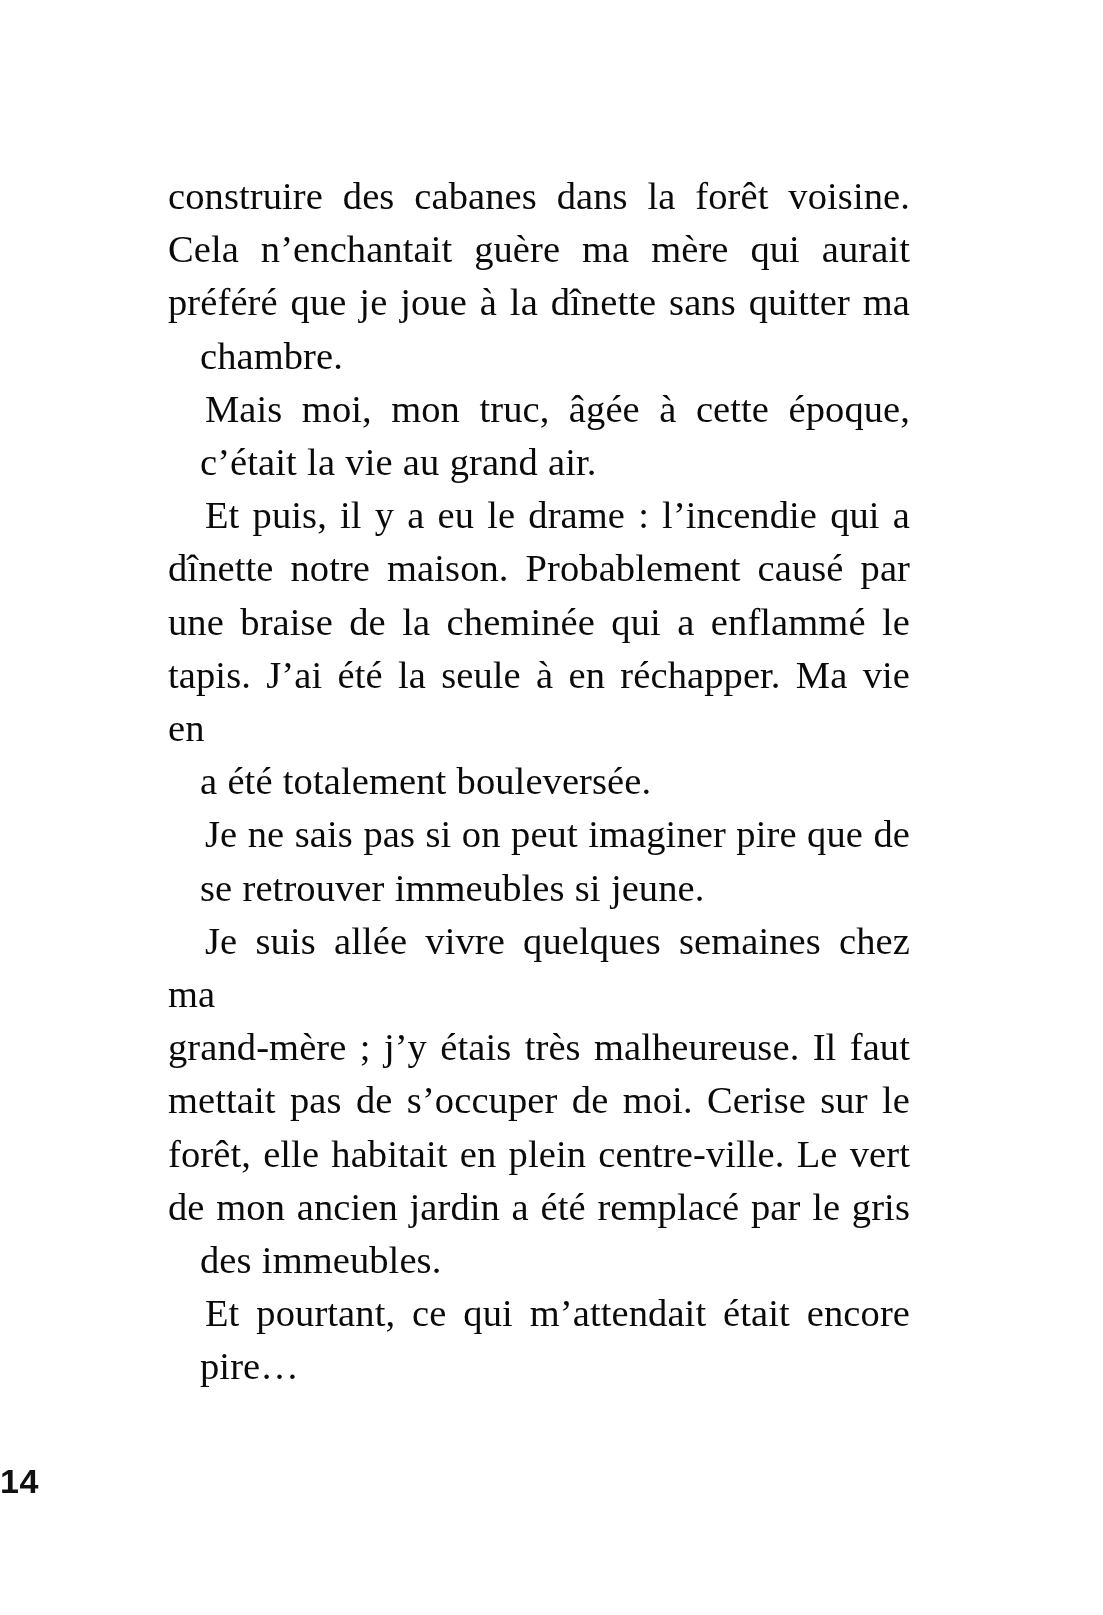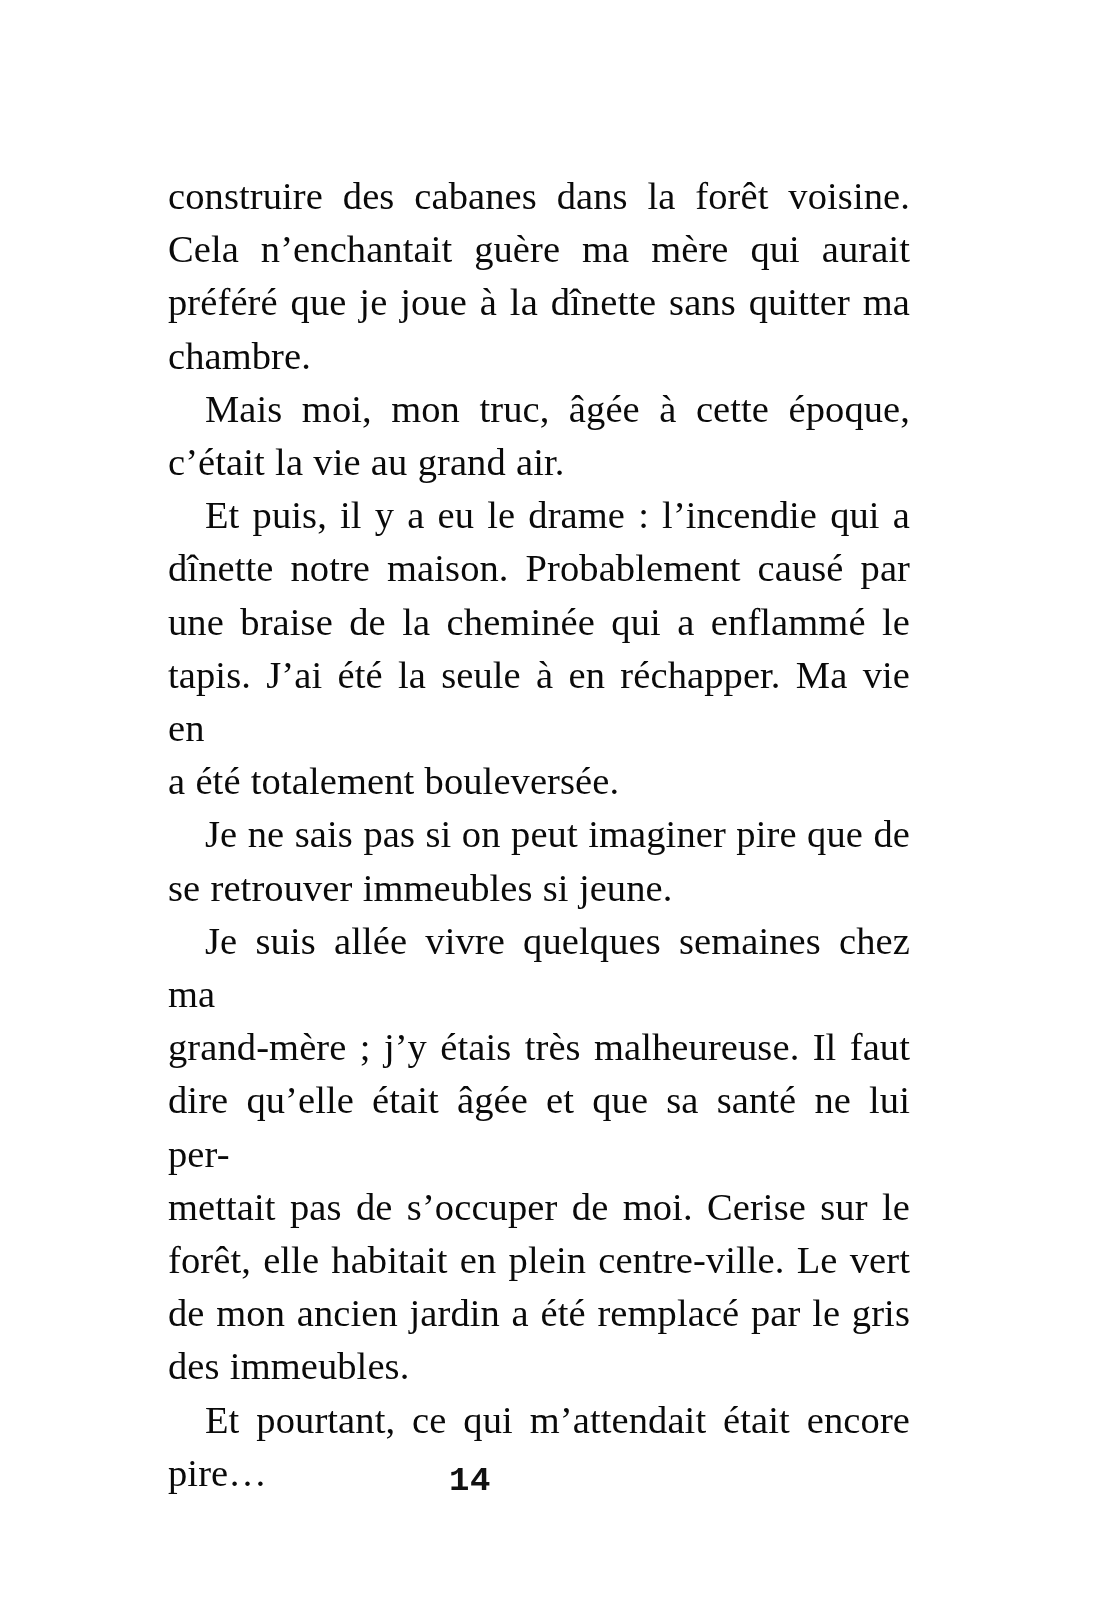--- a/index.html
+++ b/index.html
@@ -38,31 +38,32 @@
   }
   
   .ln {
     display: block;
     text-align: justify;
     text-align-last: justify;
     white-space: pre-wrap;
   }
   .ln.last {
     text-align-last: left;
+    margin-left: 32px;
   }
   .ln.indent {
     text-indent: 37px;
   }
   .folio {
     position: absolute;
     left: 0;
     right: 0;
     top: 1462px;
-    text-align: center;
-    font-family: Liberation Mono, monospace;
+    text-align: left;
+    font-family: Liberation Sans, sans-serif;
     font-weight: bold;
     font-size: 34px;
     color: #111111;
     letter-spacing: 0.5px;
   }
 </style>
 </head>
 <body>
 
 <div class="page">
@@ -90,21 +91,20 @@
     </p>
 
     <p class="para">
       <span class="ln indent">Je ne sais pas si on peut imaginer pire que de</span>
       <span class="ln last">se retrouver immeubles si jeune.</span>
     </p>
 
     <p class="para">
       <span class="ln indent">Je suis allée vivre quelques semaines chez ma</span>
       <span class="ln">grand-mère ; j’y étais très malheureuse. Il faut</span>
-      <span class="ln">dire qu’elle était âgée et que sa santé ne lui per-</span>
       <span class="ln">mettait pas de s’occuper de moi. Cerise sur le</span>
       <span class="ln">forêt, elle habitait en plein centre-ville. Le vert</span>
       <span class="ln">de mon ancien jardin a été remplacé par le gris</span>
       <span class="ln last">des immeubles.</span>
     </p>
 
     <p class="para">
       <span class="ln indent">Et pourtant, ce qui m’attendait était encore</span>
       <span class="ln last">pire…</span>
     </p>

